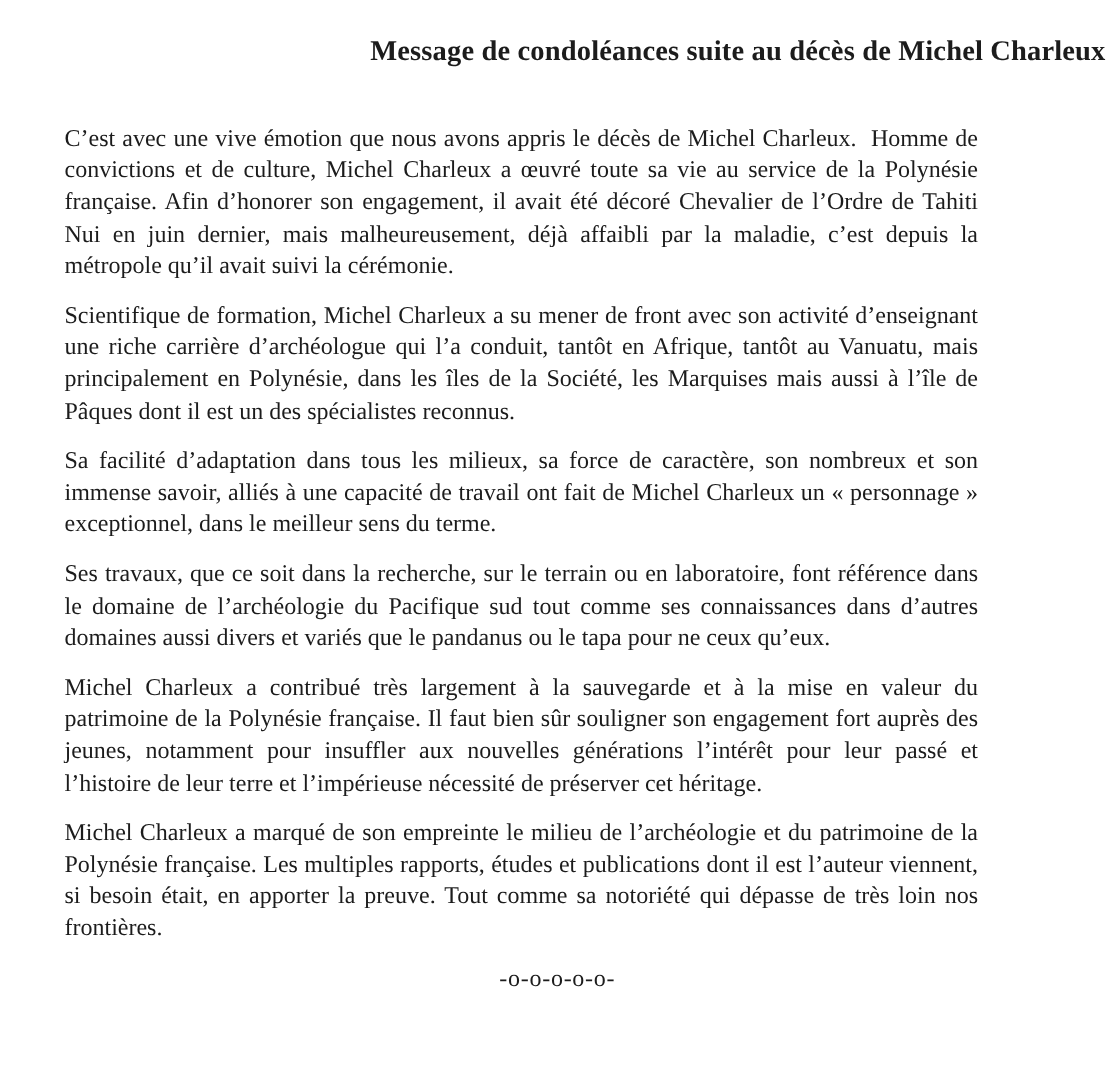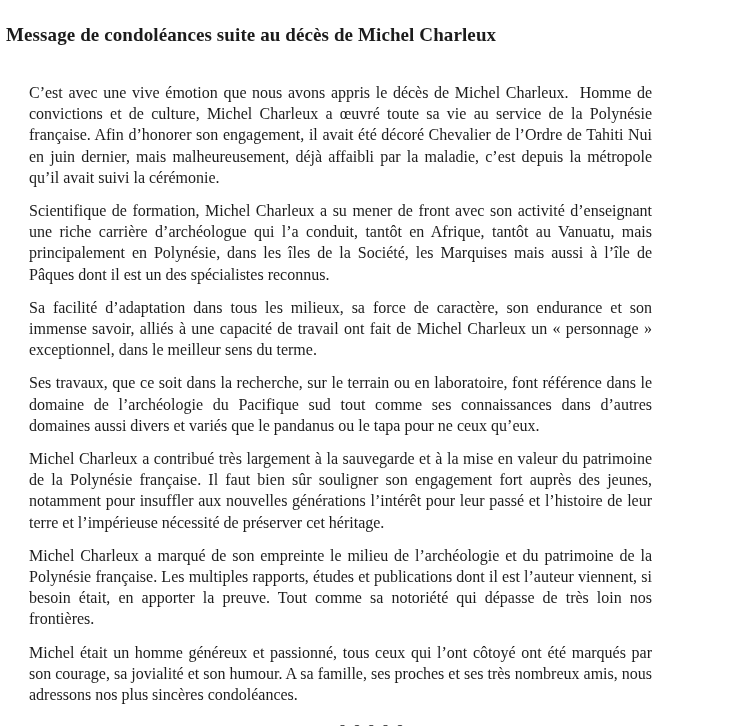--- a/index.html
+++ b/index.html
@@ -15,27 +15,27 @@
   }
   .page {
     width: 743px;
     height: 726px;
     position: relative;
   }
   .doc-title {
     font-size: 19px;
     line-height: 22px;
     font-weight: 700;
-    text-align: left;
+    text-align: right;
     margin: 24px 6px 0 6px;
     letter-spacing: 0.1px;
   }
   .doc-body {
     margin-top: 36px;
-    padding: 0 91px 0 29px; 
+    padding: 0 91px 0 43px; 
   }
   .doc-body p {
     font-size: 16px;
     line-height: 21.2px;
     text-align: justify;
     margin: 0 0 12px 0;
     white-space: pre-wrap;  
     hyphens: none;
   }
   .doc-footer {
@@ -49,22 +49,21 @@
 </head>
 <body>
 
 <div class="page">
 
   <h1 class="doc-title">Message de condoléances suite au décès de Michel Charleux</h1>
 
   <div class="doc-body">
     <p>C’est avec une vive émotion que nous avons appris le décès de Michel Charleux.  Homme de convictions et de culture, Michel Charleux a œuvré toute sa vie au service de la Polynésie française. Afin d’honorer son engagement, il avait été décoré Chevalier de l’Ordre de Tahiti Nui en juin dernier, mais malheureusement, déjà affaibli par la maladie, c’est depuis la métropole qu’il avait suivi la cérémonie.</p>
     <p>Scientifique de formation, Michel Charleux a su mener de front avec son activité d’enseignant une riche carrière d’archéologue qui l’a conduit, tantôt en Afrique, tantôt au Vanuatu, mais principalement en Polynésie, dans les îles de la Société, les Marquises mais aussi à l’île de Pâques dont il est un des spécialistes reconnus.</p>
-    <p>Sa facilité d’adaptation dans tous les milieux, sa force de caractère, son endurance et son immense savoir, alliés à une capacité de travail ont fait de Michel Charleux un « personnage » exceptionnel, dans le meilleur sens du terme.</p>
+    <p>Sa facilité d’adaptation dans tous les milieux, sa force de caractère, son nombreux et son immense savoir, alliés à une capacité de travail ont fait de Michel Charleux un « personnage » exceptionnel, dans le meilleur sens du terme.</p>
     <p>Ses travaux, que ce soit dans la recherche, sur le terrain ou en laboratoire, font référence dans le domaine de l’archéologie du Pacifique sud tout comme ses connaissances dans d’autres domaines aussi divers et variés que le pandanus ou le tapa pour ne ceux qu’eux.</p>
     <p>Michel Charleux a contribué très largement à la sauvegarde et à la mise en valeur du patrimoine de la Polynésie française. Il faut bien sûr souligner son engagement fort auprès des jeunes, notamment pour insuffler aux nouvelles générations l’intérêt pour leur passé et l’histoire de leur terre et l’impérieuse nécessité de préserver cet héritage.</p>
     <p>Michel Charleux a marqué de son empreinte le milieu de l’archéologie et du patrimoine de la Polynésie française. Les multiples rapports, études et publications dont il est l’auteur viennent, si besoin était, en apporter la preuve. Tout comme sa notoriété qui dépasse de très loin nos frontières.</p>
-    <p>Michel était un homme généreux et passionné, tous ceux qui l’ont côtoyé ont été marqués par son courage, sa jovialité et son humour. A sa famille, ses proches et ses très nombreux amis, nous adressons nos plus sincères condoléances.</p>
   </div>
 
   <div class="doc-footer">-o-o-o-o-o-</div>
 
 </div>
 
 </body></html>

